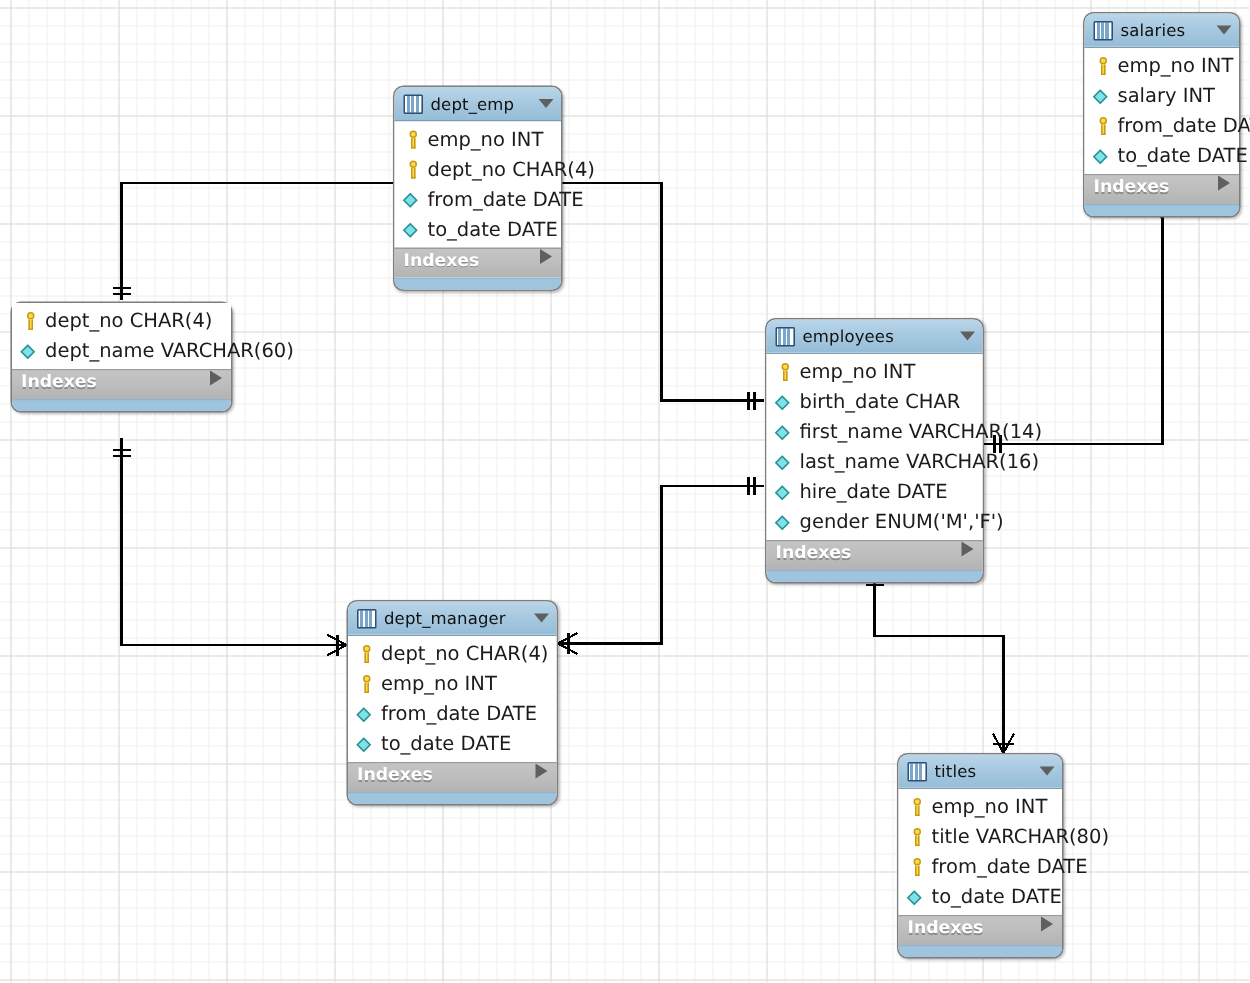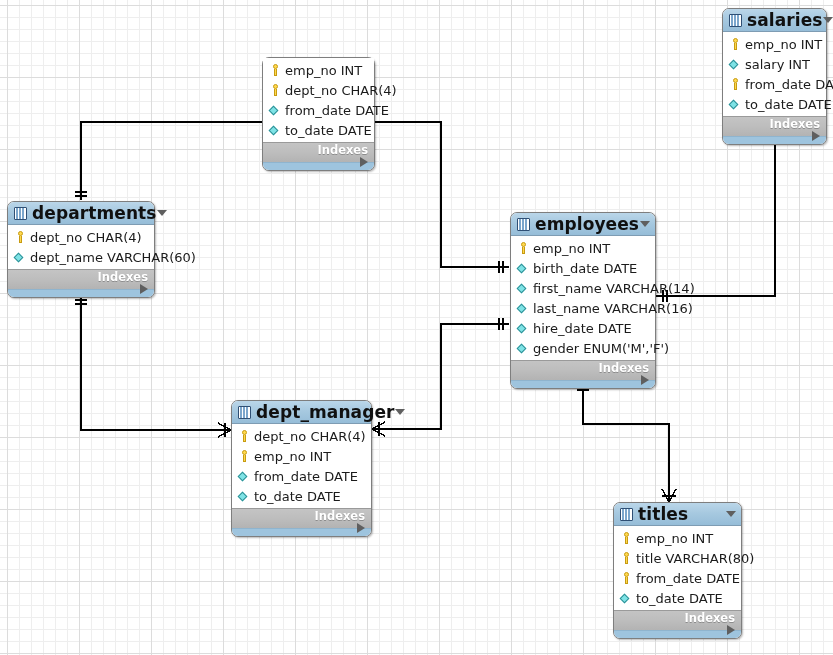--- a/index.html
+++ b/index.html
@@ -52,22 +52,22 @@
         #7ba6cc 1px, #7ba6cc 3px,
         #ffffff 3px, #ffffff 4px,
         #7ba6cc 4px, #7ba6cc 6px,
         #ffffff 6px, #ffffff 7px,
         #7ba6cc 7px, #7ba6cc 9px,
         #ffffff 9px, #ffffff 11px);
     margin-right: 5px;
     flex: none;
   }
   .tn-title {
-    font-size: 17px;
-    font-weight: bold;
+    font-size: 11px;
+    font-weight: normal;
     color: #101010;
     white-space: nowrap;
     letter-spacing: 0.1px;
   }
   .tn-caret {
     margin-left: auto;
     width: 0; height: 0;
     border-left: 5px solid transparent;
     border-right: 5px solid transparent;
     border-top: 6px solid #5f5f5f;
@@ -108,23 +108,22 @@
     background: #7ee3e6;
     border: 1px solid #2f8f96;
     transform: rotate(45deg);
     box-sizing: border-box;
   }
   .tn-indexes {
     position: relative;
     height: 19px;
     background: linear-gradient(to bottom, #c4c4c4 0%, #bdbdbd 50%, #b3b3b3 100%);
     border-top: 1px solid #9a9a9a;
-    display: flex; align-items: flex-end;
-    padding: 0 6px 0 18px;
-    flex-direction: column;
+    display: flex; align-items: flex-start;
+    padding: 0 6px 0 6px;
   }
   .tn-indexes-label {
     font-size: 11.5px; font-weight: bold; color: #ffffff;
     text-shadow: 0 1px 0 rgba(0,0,0,0.25);
   }
   .tn-indexes-caret {
     margin-left: auto;
     width: 0; height: 0;
     border-top: 5px solid transparent;
     border-bottom: 5px solid transparent;
@@ -179,20 +178,25 @@
         <path d="M583,378 L583,424 L669,424 L669,502"></path>
         <path d="M577,386 L589,386 M577,390 L589,390"></path>
         <path d="M669,502 L662,489 M669,502 L676,489 M662,496 L676,496"></path>
       </g>
 
     </g>
   </svg>
 
   <div id="tables-layer">
       <div class="table-node" style="left: 262px; top: 57px; width: 113px;">
+        <div class="tn-header">
+          <span class="tn-icon"></span>
+          <span class="tn-title">dept_emp</span>
+          <span class="tn-caret"></span>
+        </div>
         <div class="tn-cols">
           <div class="tn-col">
             <span class="ico ico-key"></span>
             <span>emp_no INT</span>
           </div>
           <div class="tn-col">
             <span class="ico ico-key"></span>
             <span>dept_no CHAR(4)</span>
           </div>
           <div class="tn-col">
@@ -204,25 +208,20 @@
             <span>to_date DATE</span>
           </div>
         </div>
         <div class="tn-indexes">
           <span class="tn-indexes-label">Indexes</span>
           <span class="tn-indexes-caret"></span>
         </div>
         <div class="tn-footer"></div>
       </div>
       <div class="table-node" style="left: 7px; top: 201px; width: 148px;">
-        <div class="tn-header">
-          <span class="tn-icon"></span>
-          <span class="tn-title">departments</span>
-          <span class="tn-caret"></span>
-        </div>
         <div class="tn-cols">
           <div class="tn-col">
             <span class="ico ico-key"></span>
             <span>dept_no CHAR(4)</span>
           </div>
           <div class="tn-col">
             <span class="ico ico-diamond"></span>
             <span>dept_name VARCHAR(60)</span>
           </div>
         </div>
@@ -268,21 +267,21 @@
           <span class="tn-title">employees</span>
           <span class="tn-caret"></span>
         </div>
         <div class="tn-cols">
           <div class="tn-col">
             <span class="ico ico-key"></span>
             <span>emp_no INT</span>
           </div>
           <div class="tn-col">
             <span class="ico ico-diamond"></span>
-            <span>birth_date DATE</span>
+            <span>birth_date CHAR</span>
           </div>
           <div class="tn-col">
             <span class="ico ico-diamond"></span>
             <span>first_name VARCHAR(14)</span>
           </div>
           <div class="tn-col">
             <span class="ico ico-diamond"></span>
             <span>last_name VARCHAR(16)</span>
           </div>
           <div class="tn-col">
@@ -323,21 +322,21 @@
             <span class="ico ico-diamond"></span>
             <span>to_date DATE</span>
           </div>
         </div>
         <div class="tn-indexes">
           <span class="tn-indexes-label">Indexes</span>
           <span class="tn-indexes-caret"></span>
         </div>
         <div class="tn-footer"></div>
       </div>
-      <div class="table-node" style="left: 613px; top: 502px; width: 129px;">
+      <div class="table-node" style="left: 598px; top: 502px; width: 111px;">
         <div class="tn-header">
           <span class="tn-icon"></span>
           <span class="tn-title">titles</span>
           <span class="tn-caret"></span>
         </div>
         <div class="tn-cols">
           <div class="tn-col">
             <span class="ico ico-key"></span>
             <span>emp_no INT</span>
           </div>

